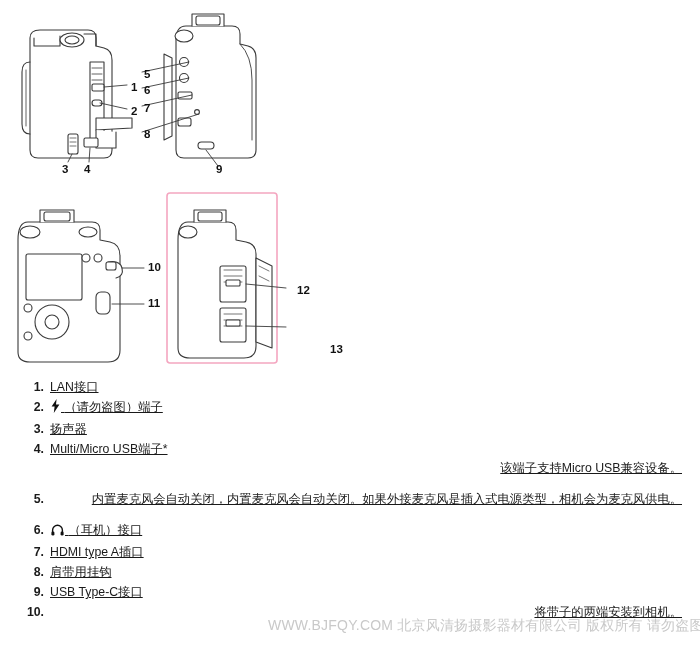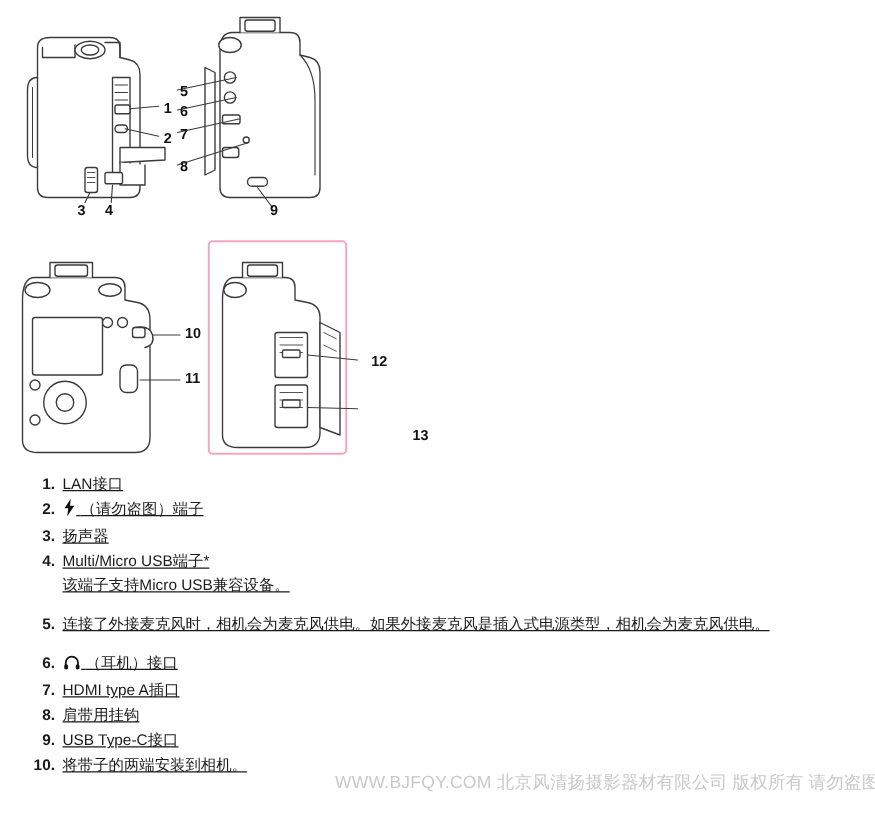--- a/index.html
+++ b/index.html
@@ -68,20 +68,21 @@
     flex: 1 1 auto;
     text-decoration: underline;
   }
   .cap-main {
     display: block;
     white-space: nowrap;
   }
   .cap-sub {
     display: block;
     white-space: nowrap;
+    text-align: right;
   }
   .cap-gap {
     height: 11px;
   }
   .inline-ico {
     display: inline-block;
     vertical-align: -2px;
     margin: 0 1px;
   }
 
@@ -279,21 +280,21 @@
         <span class="cap-main">Multi/Micro USB端子*</span>
         <span class="cap-sub">该端子支持Micro USB兼容设备。</span>
       </span>
     </div>
 
     <div class="cap-gap"></div>
 
     <div class="cap-item">
       <span class="cap-num">5.</span>
       <span class="cap-body">
-        <span class="cap-sub">连接了外接麦克风时，相机会为麦克风供电。如果外接麦克风是插入式电源类型，相机会为麦克风供电。</span>
+        <span class="cap-sub">内置麦克风会自动关闭，内置麦克风会自动关闭。如果外接麦克风是插入式电源类型，相机会为麦克风供电。</span>
       </span>
     </div>
 
     <div class="cap-gap"></div>
 
     <div class="cap-item">
       <span class="cap-num">6.</span>
       <span class="cap-body">
         <span class="cap-main">
           <span class="inline-ico">

